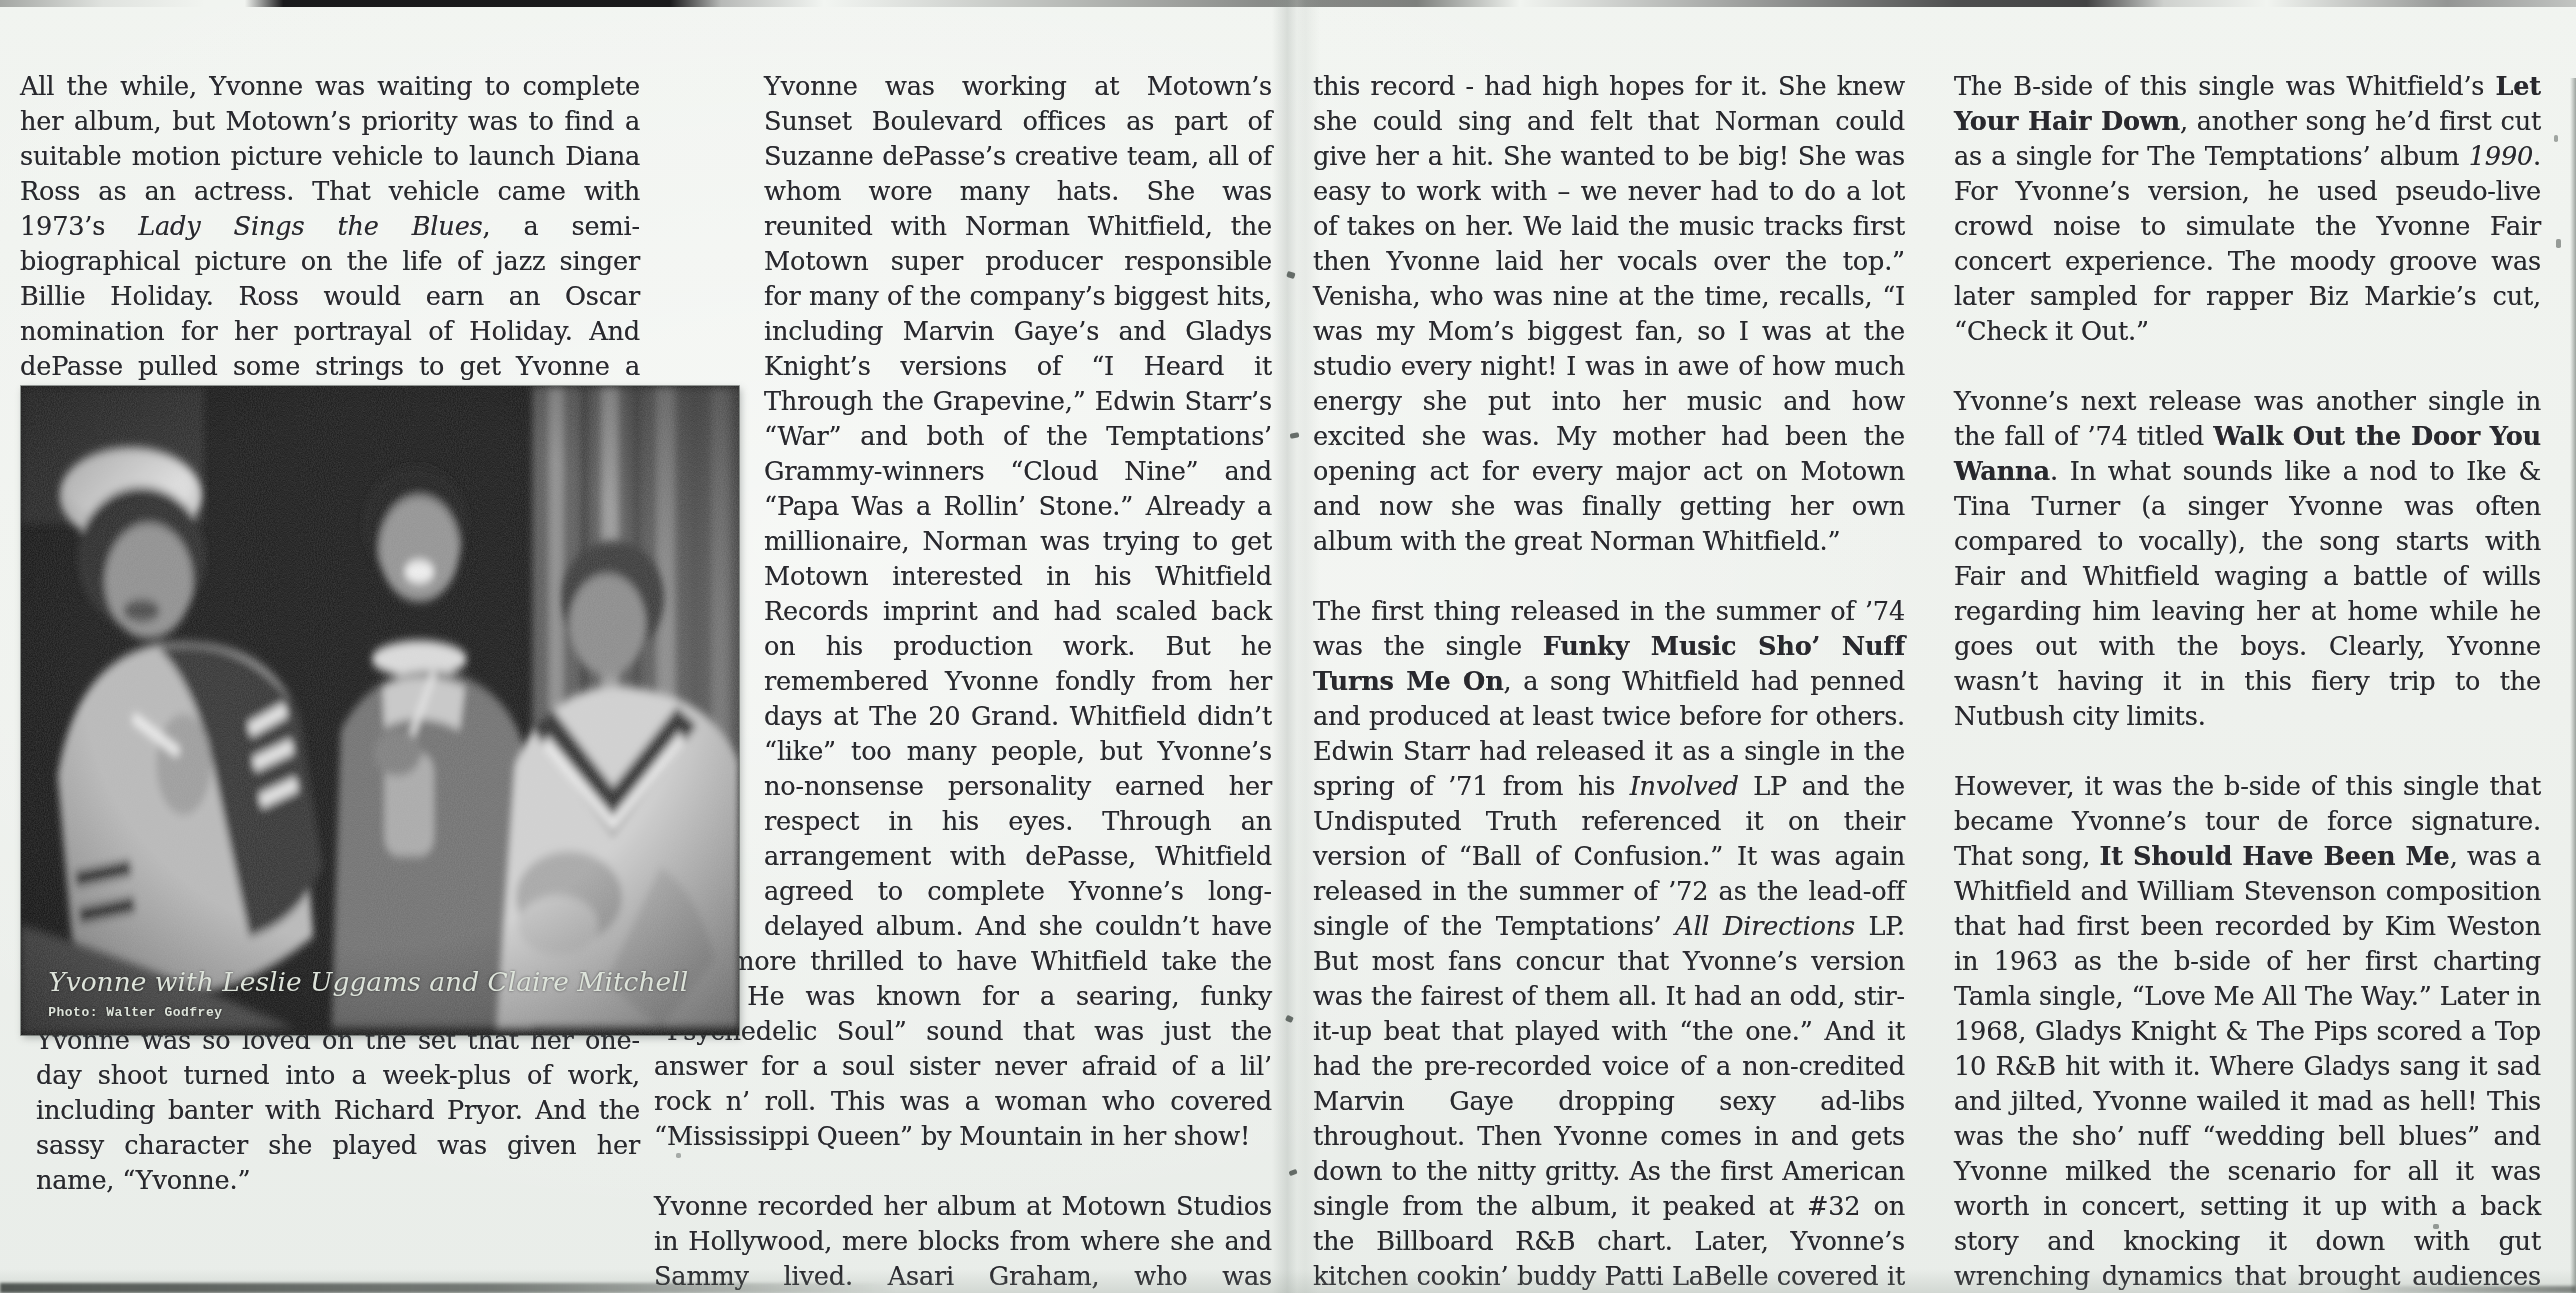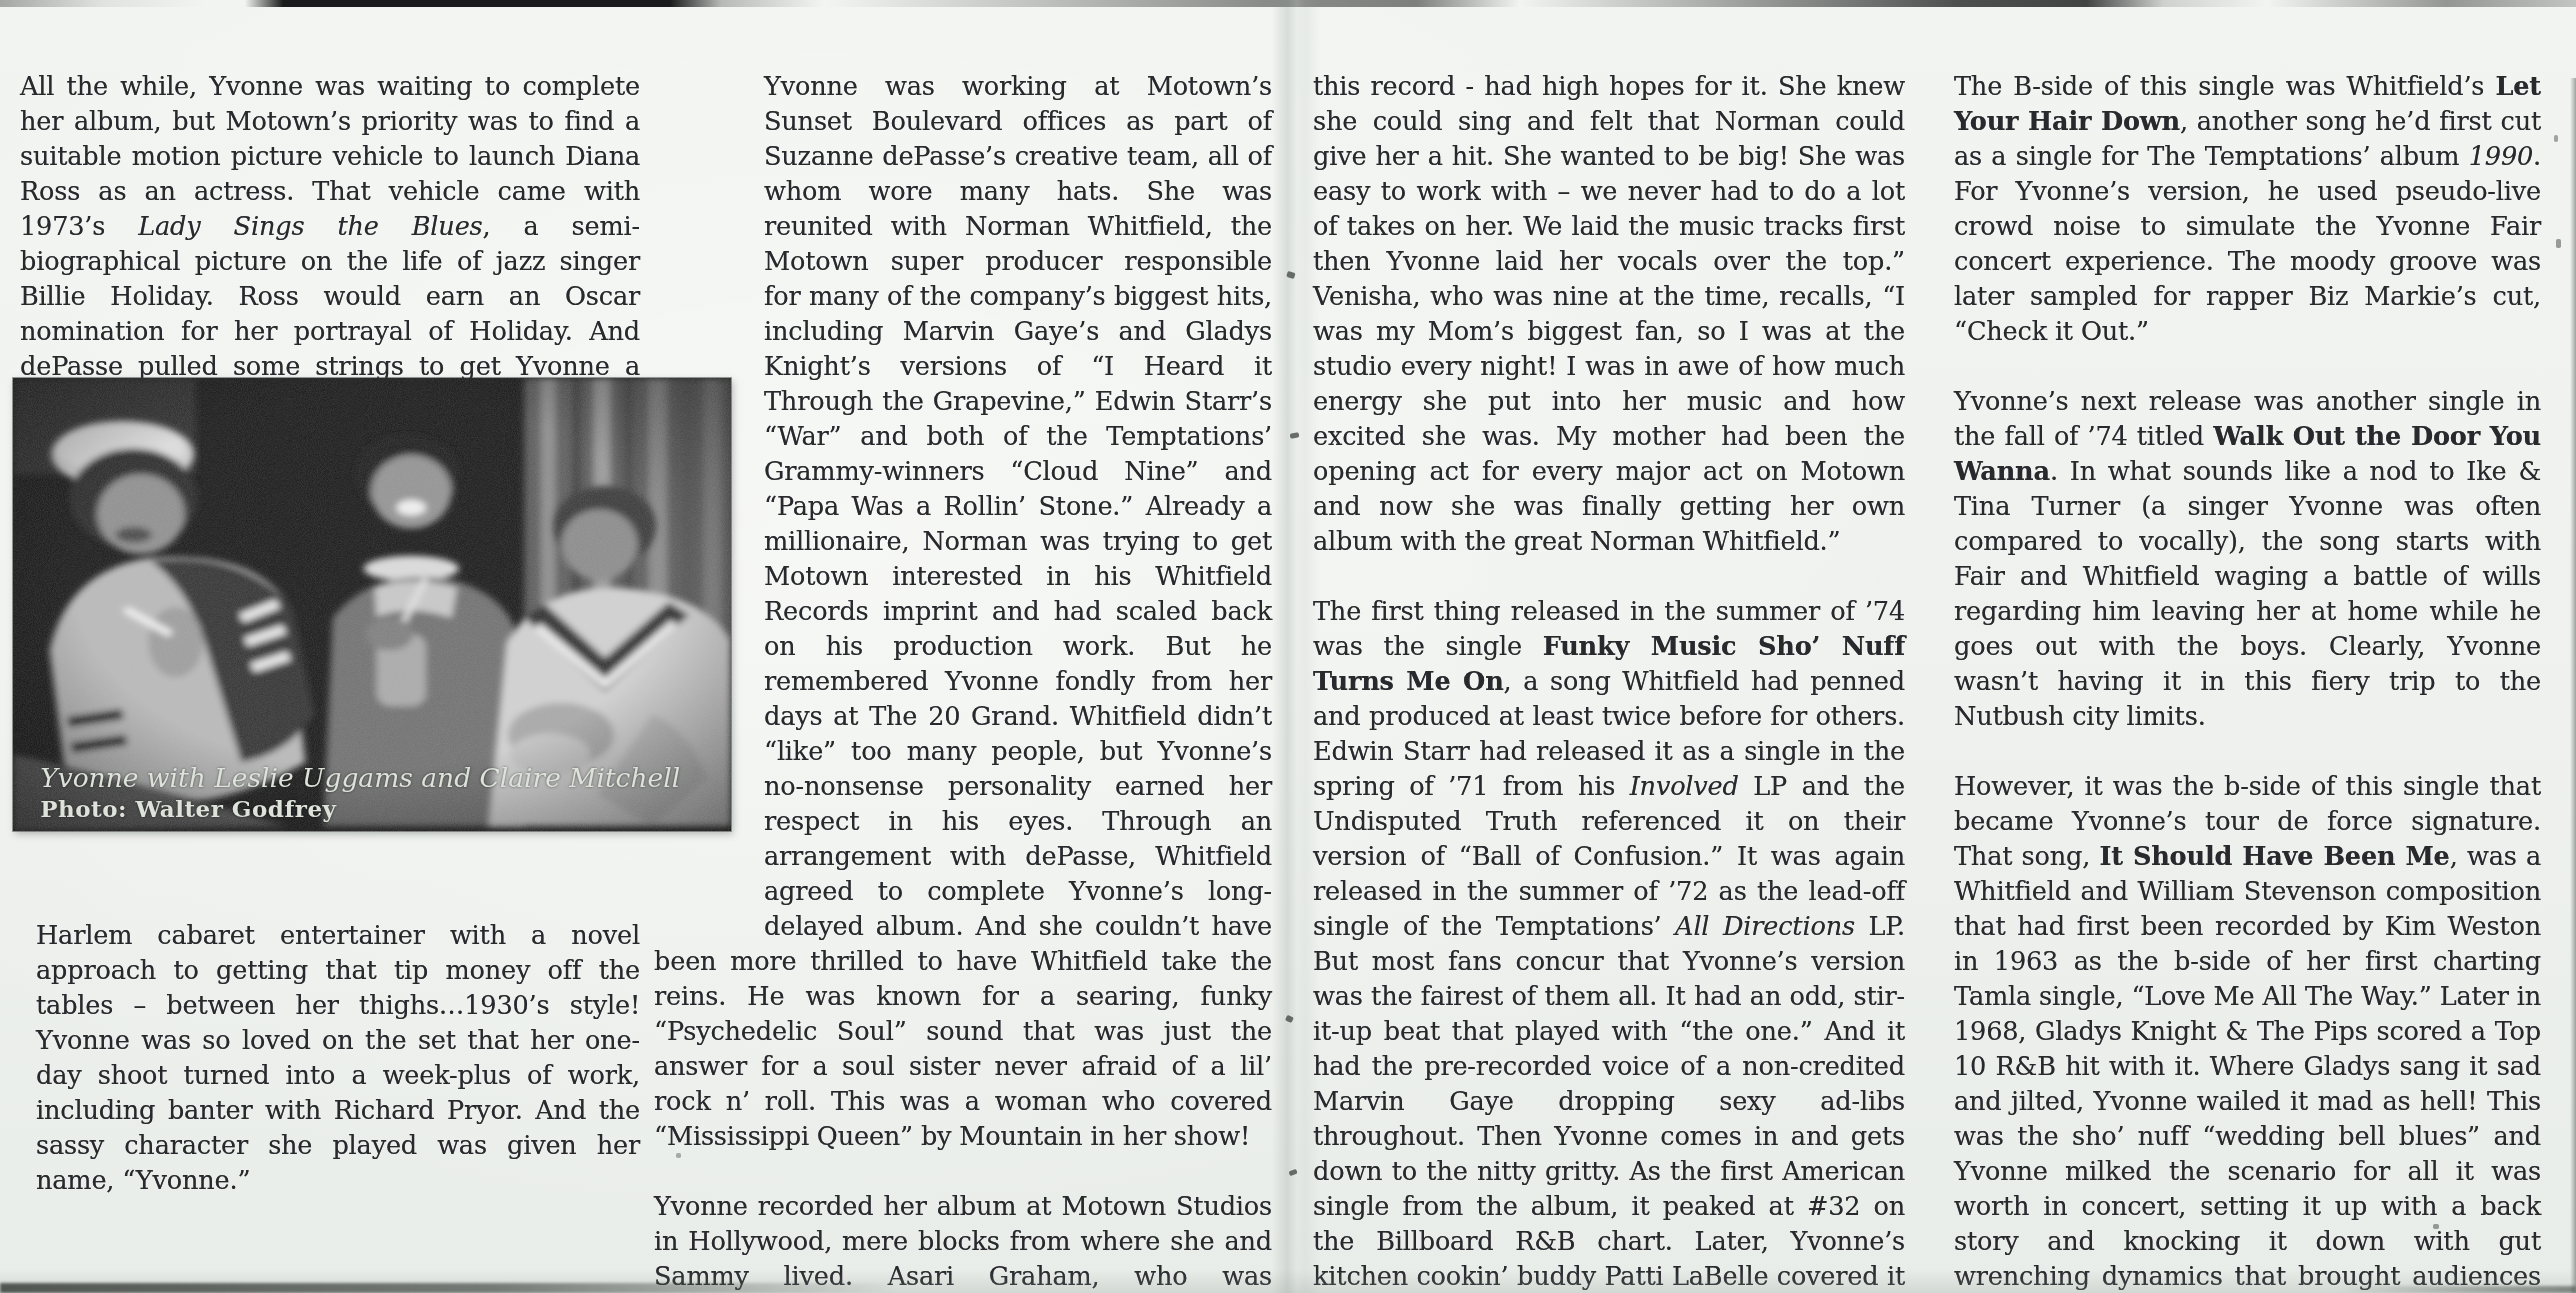--- a/index.html
+++ b/index.html
@@ -60,32 +60,32 @@
   #col4{left:1954px;width:587px;}
   .para{margin:0 0 35px 0;}
   .blocks .para:last-child{margin-bottom:0;}
   .b{font-weight:bold;}
   .i{font-style:italic;margin-top:13px;}
   #col1{height:1224px;}
   #c1b{position:absolute;top:849px;left:16px;right:0;}
   .wrap-spacer{float:left;width:110px;height:548px;margin-top:310px;}
   
   #photo{
-    position:absolute;left:12.8px;top:378px;width:718px;height:453px;margin:0;
+    position:absolute;left:12.8px;top:378px;width:718px;height:649px;margin:8px;
     box-shadow:0 0 0 0.9px rgba(60,65,62,.55), 1.8px 2.7px 7.3px rgba(60,70,65,.35);
     overflow:hidden;background:#1a1a1a;
   }
   #photo svg{display:block;width:100%;height:100%;}
   .caption{
     position:absolute;left:27.4px;bottom:9.1px;color:#dde3da;
     font-style:italic;text-shadow:0 0 2.7px rgba(0,0,0,.55);
   }
   .caption .l1{font-size:26.5px;line-height:37px;}
   .caption .l2{font-size:26.5px;line-height:35px;}
-  .caption .l3{font-size:23px;line-height:25.6px;font-style:normal;font-weight:bold;letter-spacing:0.5px;}
+  .caption .l3{font-size:13px;line-height:25.6px;font-style:normal;font-weight:bold;letter-spacing:0.5px;font-family:Liberation Mono, monospace;}
 </style>
 </head>
 <body>
 
 <div id="page">
 
   <div class="top-strip"></div>
   <div class="fold"></div>
 
   <div class="col" id="col1">

